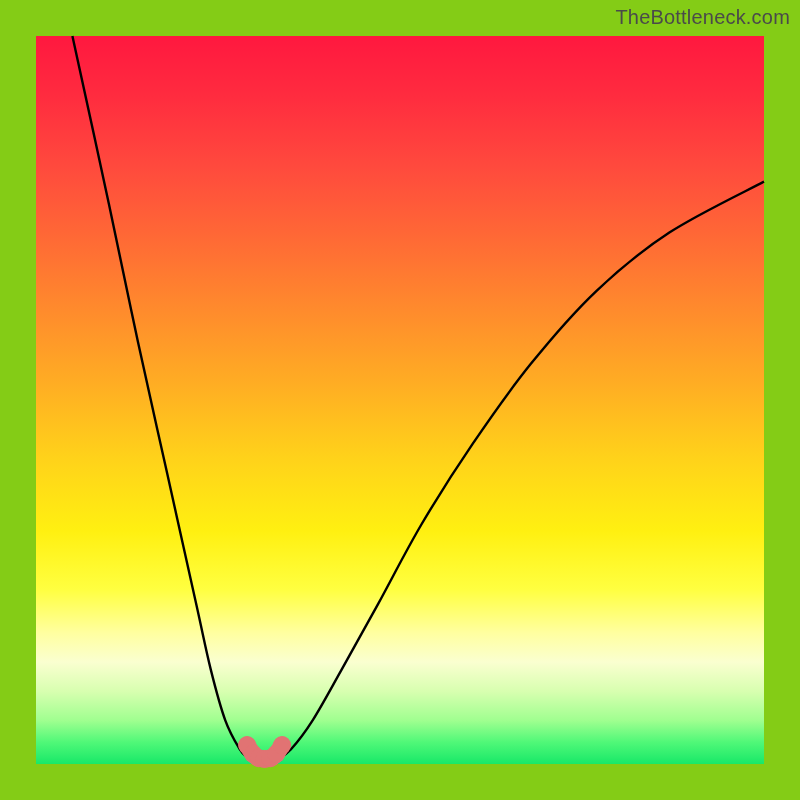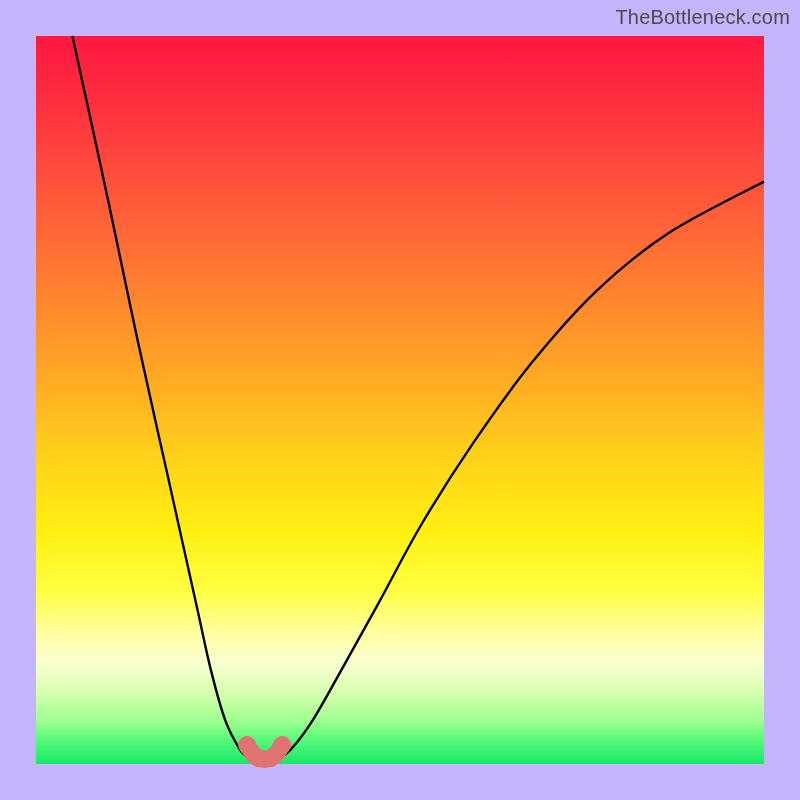--- a/index.html
+++ b/index.html
@@ -10,21 +10,21 @@
     background: #000;
     overflow: hidden;
     font-family: Arial, Helvetica, sans-serif;
   }
   .frame {
     position: absolute;
     left: 0;
     top: 0;
     width: 800px;
     height: 800px;
-    background: #c4b5fd;
+    background: #84cc16;
   }
   .plot {
     position: absolute;
     left: 36px;
     top: 36px;
     width: 728px;
     height: 728px;
     
     background: linear-gradient(
       to bottom,

